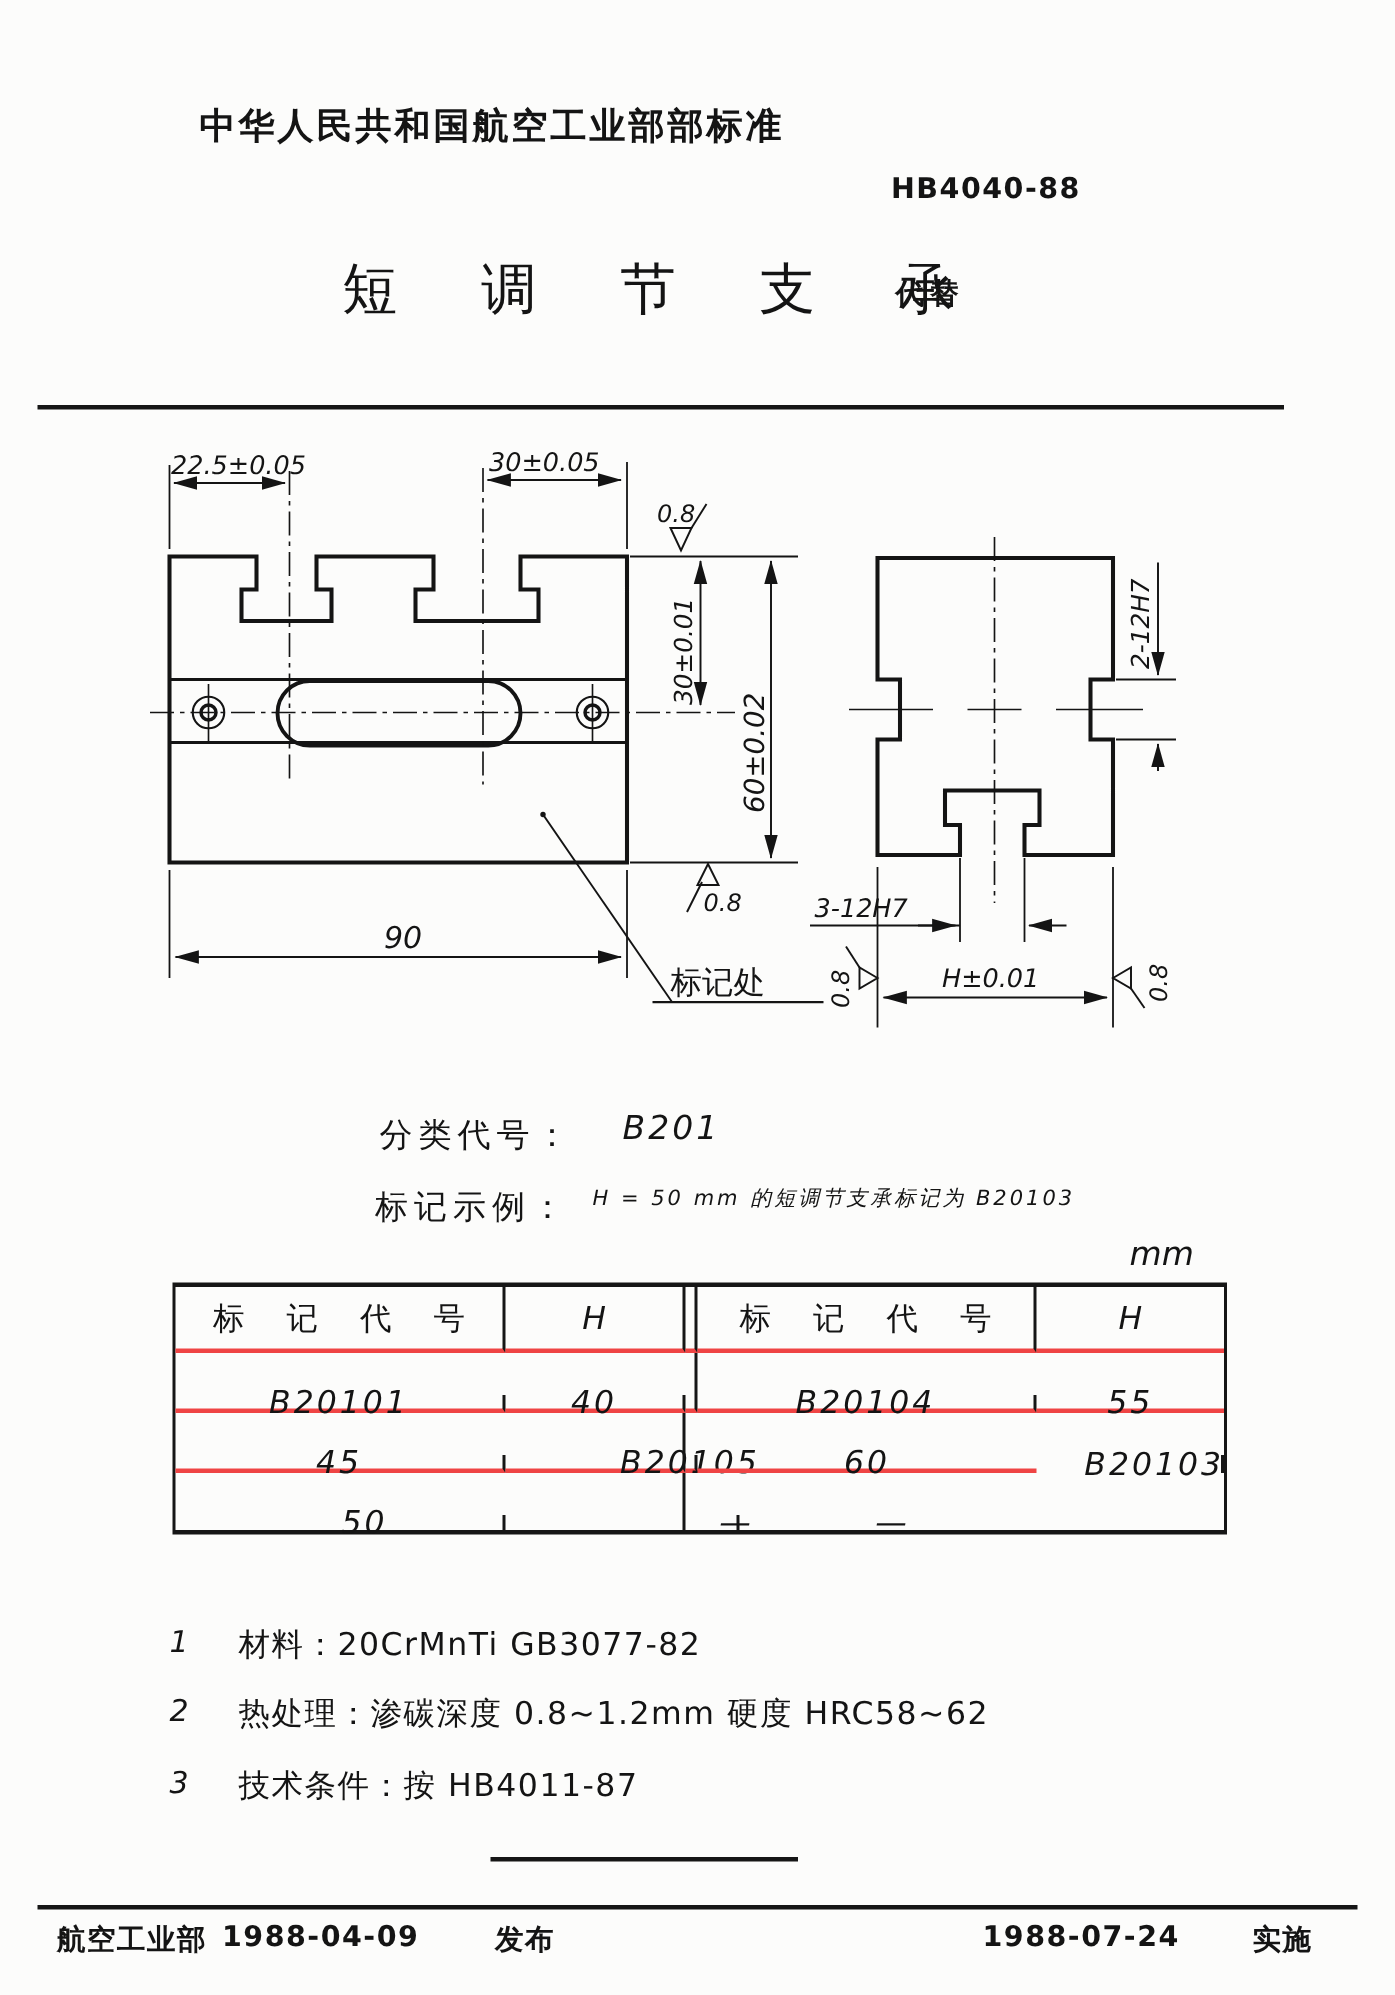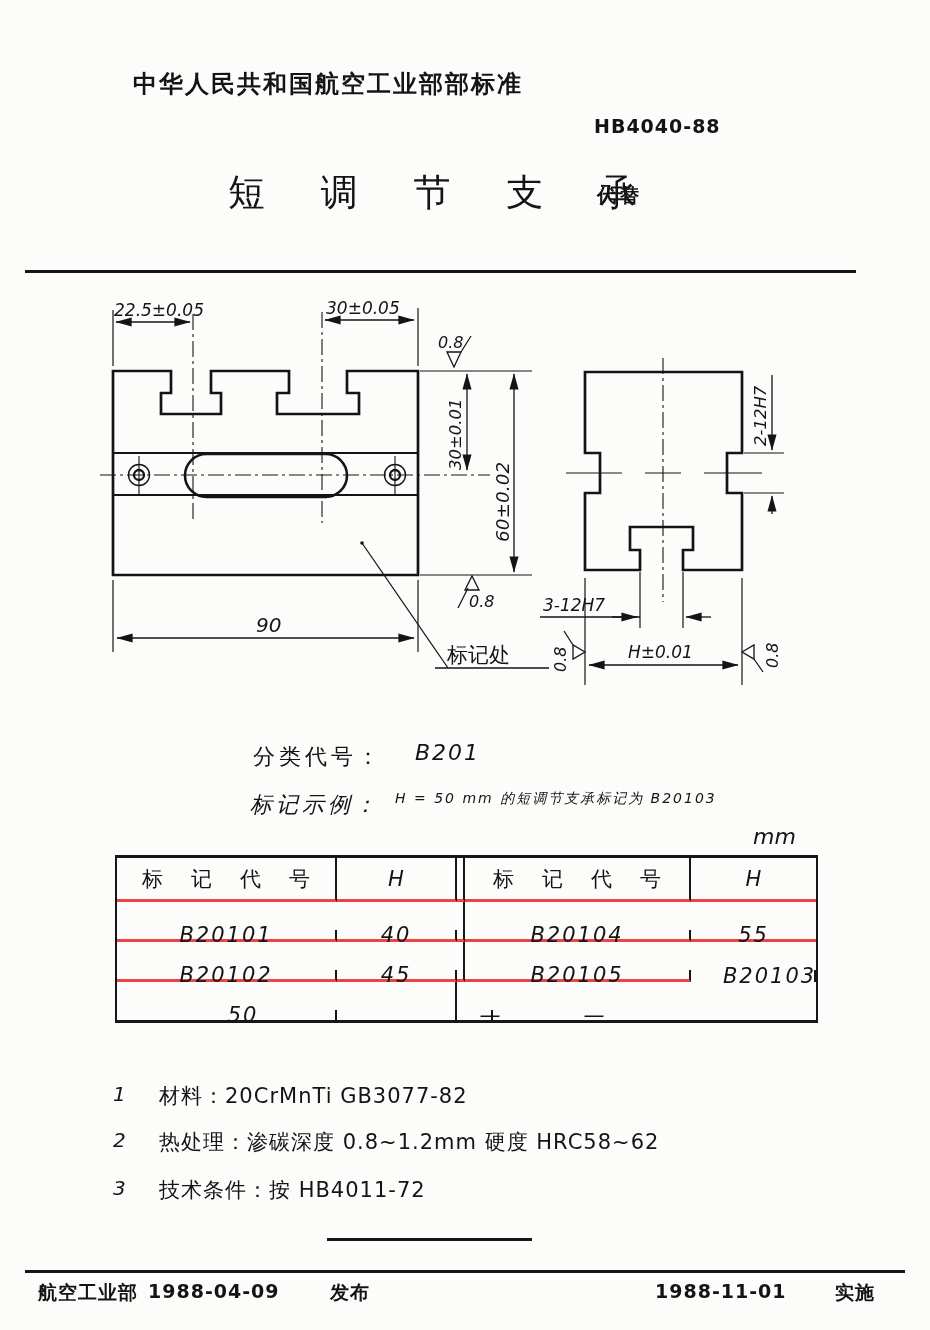--- a/index.html
+++ b/index.html
@@ -177,21 +177,21 @@
     <g stroke="#141414" stroke-width="1.3" fill="none">
       <path d="M742,372 L754,365 L754,379 Z"></path>
       <line x1="754" y1="379" x2="763" y2="392"></line>
     </g>
     <text class="t-it" transform="translate(778,388) rotate(-90)" font-size="16">0.8</text>
   </g>
 </svg>
 
 <div class="abs cls-label" style="left:253px;top:742px;">分类代号：</div>
 <div class="abs cls-value" style="left:415px;top:740px;">B201</div>
-<div class="abs cls-label" style="left:250px;top:790px;font-style:italic;">标记示例：</div>
+<div class="abs cls-label" style="left:250px;top:790px;">标记示例：</div>
 <div class="abs cls-value" style="left:395px;top:790px;font-size:14px;">H = 50 mm 的短调节支承标记为 B20103</div>
 <div class="abs mm-unit" style="left:753px;top:824px;">mm</div>
 
 <div class="spec-table">
 
   <div class="cell">
       <span class="sp">标记代号</span>
     </div>
   <div class="cell hcol">
       <span>H</span>
@@ -212,28 +212,28 @@
     </div>
   <div class="cell"></div>
   <div class="cell val">
       <span>B20104</span>
     </div>
   <div class="cell val last-col">
       <span>55</span>
     </div>
 
   <div class="cell val">
-      <span>B20102</span>
-    </div>
-  <div class="cell val">
       <span>45</span>
     </div>
   <div class="cell"></div>
   <div class="cell val">
       <span>B20105</span>
+    </div>
+  <div class="cell val last-col">
+      <span>60</span>
     </div>
 
   <div class="cell val last-row">
       <span>B20103</span>
     </div>
   <div class="cell val last-row">
       <span>50</span>
     </div>
   <div class="cell last-row"></div>
   <div class="cell val last-row">
@@ -247,22 +247,22 @@
 <div class="note" style="top:1082px;">
   <span class="num">1</span>
   <span class="txt">材料：20CrMnTi GB3077-82</span>
 </div>
 <div class="note" style="top:1128px;">
   <span class="num">2</span>
   <span class="txt">热处理：渗碳深度 0.8~1.2mm 硬度 HRC58~62</span>
 </div>
 <div class="note" style="top:1176px;">
   <span class="num">3</span>
-  <span class="txt">技术条件：按 HB4011-72</span>
+  <span class="txt">技术条件：按 HB4011-87</span>
 </div>
 
 <div class="rule" style="left:327px;top:1238px;width:205px;height:3px;"></div>
 <div class="rule" style="left:25px;top:1270px;width:880px;height:3px;"></div>
 <div class="abs foot" style="left:38px;top:1280px;">航空工业部</div>
 <div class="abs foot" style="left:148px;top:1280px;">1988-04-09</div>
 <div class="abs foot" style="left:330px;top:1280px;">发布</div>
-<div class="abs foot" style="left:655px;top:1280px;">1988-11-01</div>
+<div class="abs foot" style="left:655px;top:1280px;">1988-07-24</div>
 <div class="abs foot" style="left:835px;top:1280px;">实施</div>
 
 </body></html>

